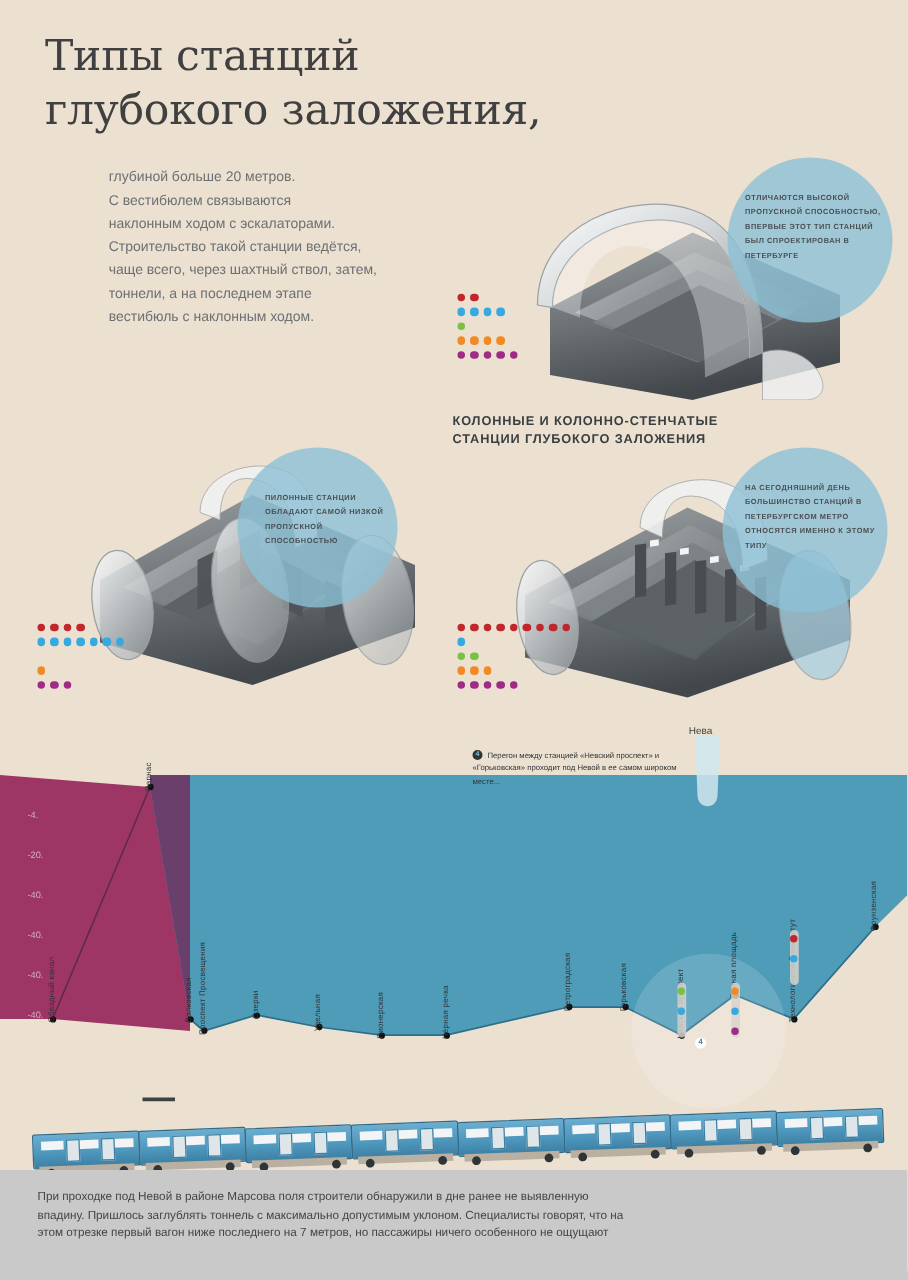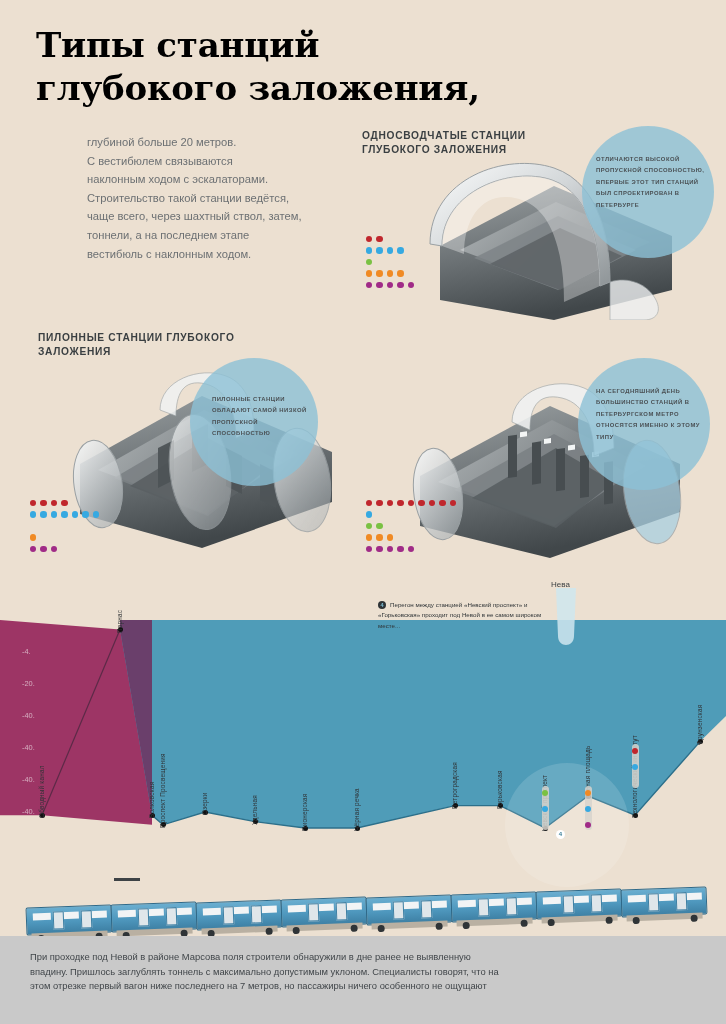--- a/index.html
+++ b/index.html
@@ -9,22 +9,22 @@
     font-family:"Liberation Sans", sans-serif;
     color:#55595c;
     position:relative;
   }
   
   #top{position:absolute;left:0;top:0;width:726px;height:578px;background:#ece0d1;overflow:hidden;}
 
   #title{
     position:absolute;left:36px;top:24px;width:660px;
     font-family:"DejaVu Serif", serif;
-    font-weight:bold;font-size:34px;line-height:43px;
-    color:#000000;letter-spacing:-0.2px;
+    font-weight:normal;font-size:34px;line-height:43px;
+    color:#404040;letter-spacing:-0.2px;
   }
   #intro{
     position:absolute;left:42px;top:133px;width:300px;
     font-size:11.2px;line-height:18.6px;color:#6c7073;margin-left:45px;
   }
   .sect-head{
     font-family:"Liberation Sans", sans-serif;
     font-weight:bold;font-size:10.2px;line-height:14px;
     letter-spacing:0.7px;color:#3a3f42;text-transform:uppercase;
     position:absolute;
@@ -121,21 +121,20 @@
   }
 </style>
 </head>
 <body>
 
 <div id="top">
 
   <div id="title">Типы станций<br>глубокого заложения,</div>
   <div id="intro">глубиной больше 20 метров.<br>С вестибюлем связываются<br>наклонным ходом с эскалаторами.<br>Строительство такой станции ведётся,<br>чаще всего, через шахтный ствол, затем,<br>тоннели, а на последнем этапе<br>вестибюль с наклонным ходом.</div>
 
-  <div class="sect-head" id="h-odnosvod">ОДНОСВОДЧАТЫЕ СТАНЦИИ ГЛУБОКОГО ЗАЛОЖЕНИЯ</div>
 
   <div class="illus" style="left:404px;top:150px;width:300px;height:170px;">
     
     <svg width="300" height="170" viewBox="0 0 300 170">
       <defs>
         <linearGradient id="gArch" x1="0" y1="0" x2="1" y2="1">
           <stop offset="0%" stop-color="#fbfcfc"></stop>
             <stop offset="45%" stop-color="#d3d7d9"></stop>
           <stop offset="100%" stop-color="#8e9497"></stop>
         </linearGradient>
@@ -174,21 +173,20 @@
   </div>
 
   <div class="dotgrid" id="dots-odnosvod">
     <div class="dotrow"><span class="dot" style="background: rgb(192, 39, 45);"></span><span class="dot" style="background: rgb(192, 39, 45);"></span></div>
     <div class="dotrow"><span class="dot" style="background: rgb(54, 169, 225);"></span><span class="dot" style="background: rgb(54, 169, 225);"></span><span class="dot" style="background: rgb(54, 169, 225);"></span><span class="dot" style="background: rgb(54, 169, 225);"></span></div>
     <div class="dotrow"><span class="dot" style="background: rgb(122, 193, 67);"></span></div>
     <div class="dotrow"><span class="dot" style="background: rgb(240, 138, 36);"></span><span class="dot" style="background: rgb(240, 138, 36);"></span><span class="dot" style="background: rgb(240, 138, 36);"></span><span class="dot" style="background: rgb(240, 138, 36);"></span></div>
     <div class="dotrow"><span class="dot" style="background: rgb(160, 43, 135);"></span><span class="dot" style="background: rgb(160, 43, 135);"></span><span class="dot" style="background: rgb(160, 43, 135);"></span><span class="dot" style="background: rgb(160, 43, 135);"></span><span class="dot" style="background: rgb(160, 43, 135);"></span></div>
   </div>
 
-  <div class="sect-head" id="h-pilon">ПИЛОННЫЕ СТАНЦИИ ГЛУБОКОГО ЗАЛОЖЕНИЯ</div>
 
   <div class="illus" style="left:40px;top:352px;width:320px;height:200px;">
     <svg width="320" height="200" viewBox="0 0 320 200">
 
       <path d="M40,112 L162,44 L292,100 L292,150 L162,196 L40,162 Z" fill="url(#gBody)"></path>
 
       <path d="M58,118 L164,58 L258,102 L164,158 Z" fill="url(#gFloor)" opacity=".92"></path>
       <path d="M74,126 L166,72 L242,110 L166,162 Z" fill="#7b8184" opacity=".9"></path>
       <path d="M90,134 L168,86 L226,118 L168,164 Z" fill="#5a6063" opacity=".92"></path>
 
@@ -212,20 +210,21 @@
   </div>
 
   <div class="dotgrid" id="dots-pilon">
     <div class="dotrow"><span class="dot" style="background: rgb(192, 39, 45);"></span><span class="dot" style="background: rgb(192, 39, 45);"></span><span class="dot" style="background: rgb(192, 39, 45);"></span><span class="dot" style="background: rgb(192, 39, 45);"></span></div>
     <div class="dotrow"><span class="dot" style="background: rgb(54, 169, 225);"></span><span class="dot" style="background: rgb(54, 169, 225);"></span><span class="dot" style="background: rgb(54, 169, 225);"></span><span class="dot" style="background: rgb(54, 169, 225);"></span><span class="dot" style="background: rgb(54, 169, 225);"></span><span class="dot" style="background: rgb(54, 169, 225);"></span><span class="dot" style="background: rgb(54, 169, 225);"></span></div>
     <div class="dotrow"></div>
     <div class="dotrow"><span class="dot" style="background: rgb(240, 138, 36);"></span></div>
     <div class="dotrow"><span class="dot" style="background: rgb(160, 43, 135);"></span><span class="dot" style="background: rgb(160, 43, 135);"></span><span class="dot" style="background: rgb(160, 43, 135);"></span></div>
   </div>
 
+  <div class="sect-head" id="h-kolon">КОЛОННЫЕ И КОЛОННО-СТЕНЧАТЫЕ СТАНЦИИ ГЛУБОКОГО ЗАЛОЖЕНИЯ</div>
 
   <div class="illus" style="left:380px;top:360px;width:330px;height:200px;">
     <svg width="330" height="200" viewBox="0 0 330 200">
       <path d="M40,116 L170,46 L300,104 L300,152 L170,198 L40,166 Z" fill="url(#gBody)"></path>
       <path d="M58,122 L172,60 L266,106 L172,160 Z" fill="url(#gFloor)" opacity=".9"></path>
       <path d="M74,130 L174,74 L250,114 L174,166 Z" fill="#7b8184" opacity=".9"></path>
       <path d="M92,138 L176,88 L234,122 L176,168 Z" fill="#596063" opacity=".92"></path>
 
       <g fill="#474d50">
         <rect x="128" y="94" width="9" height="42" transform="skewY(-8)"></rect>

